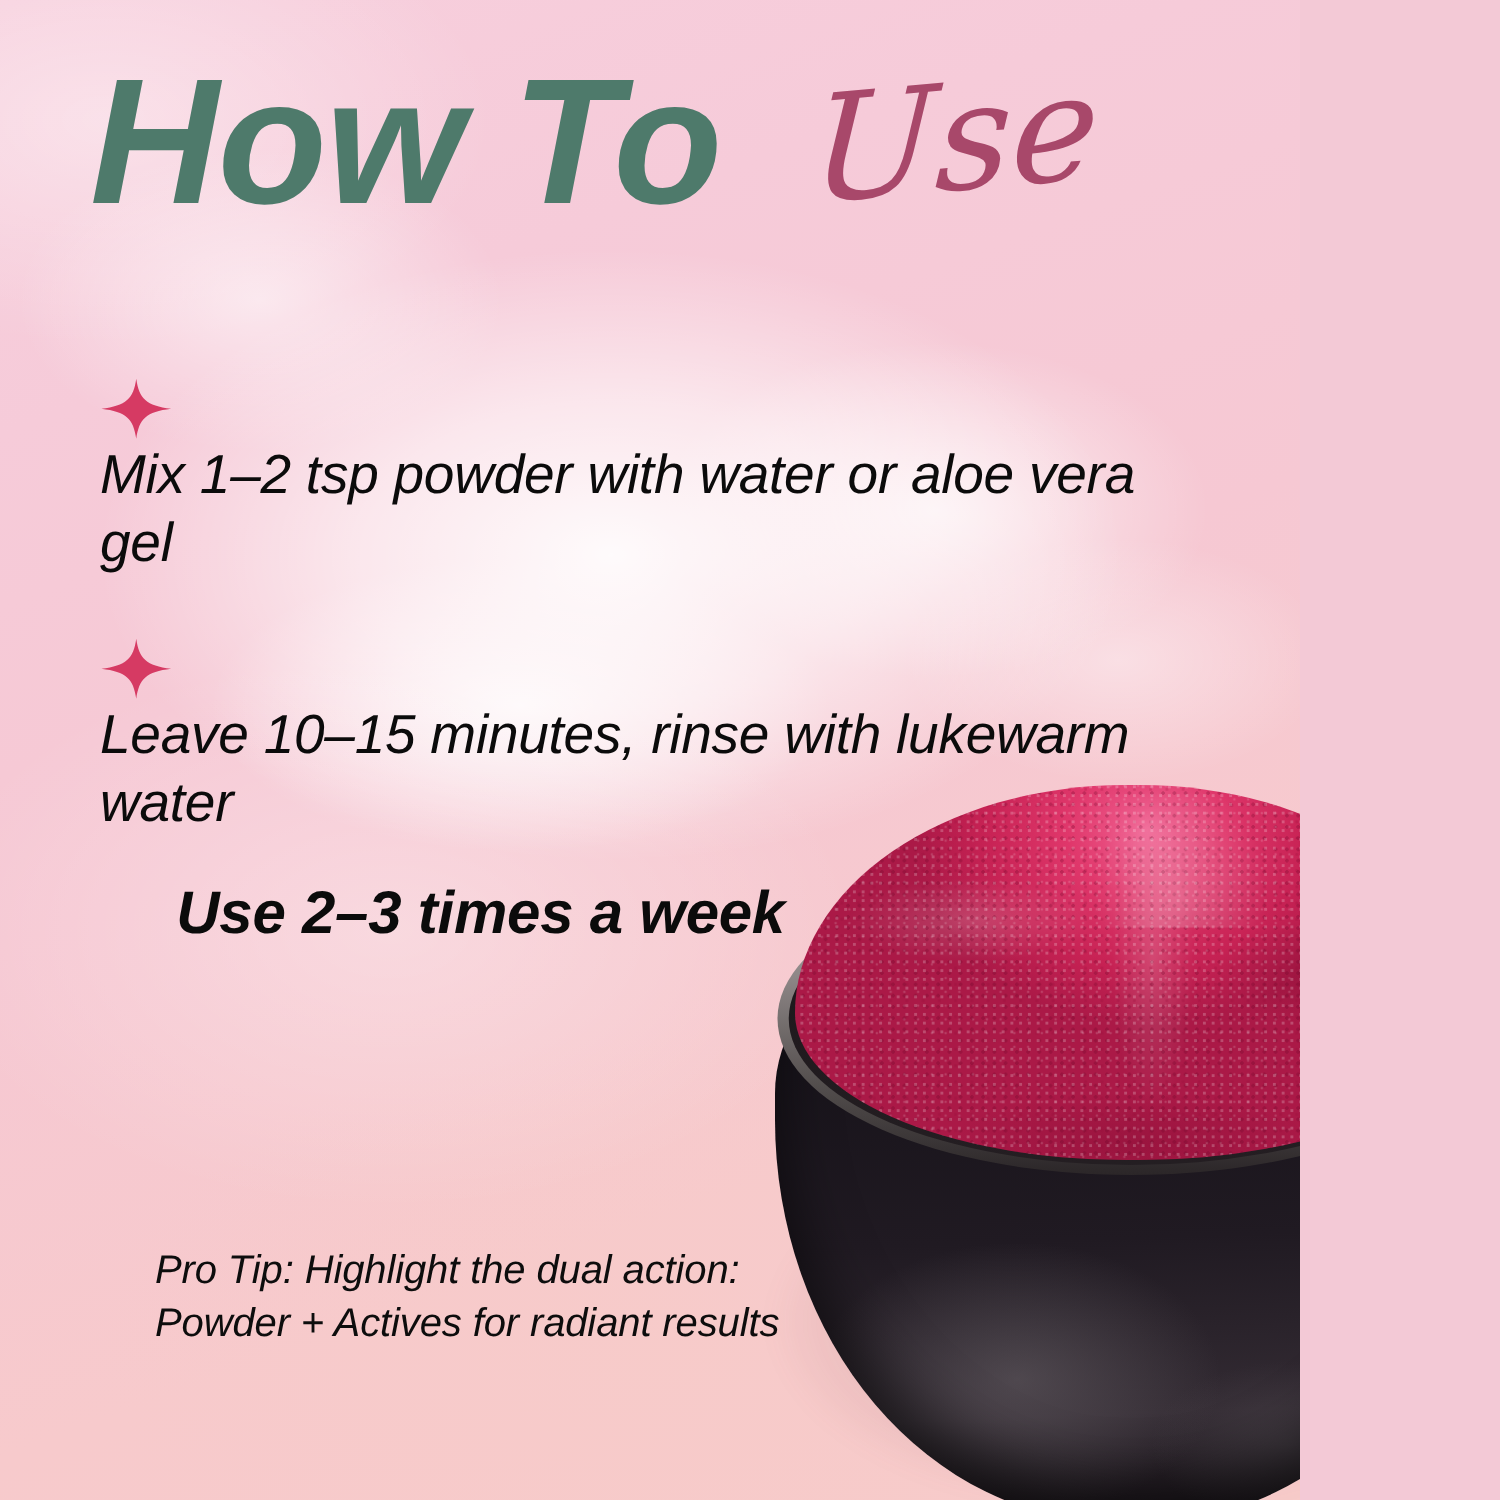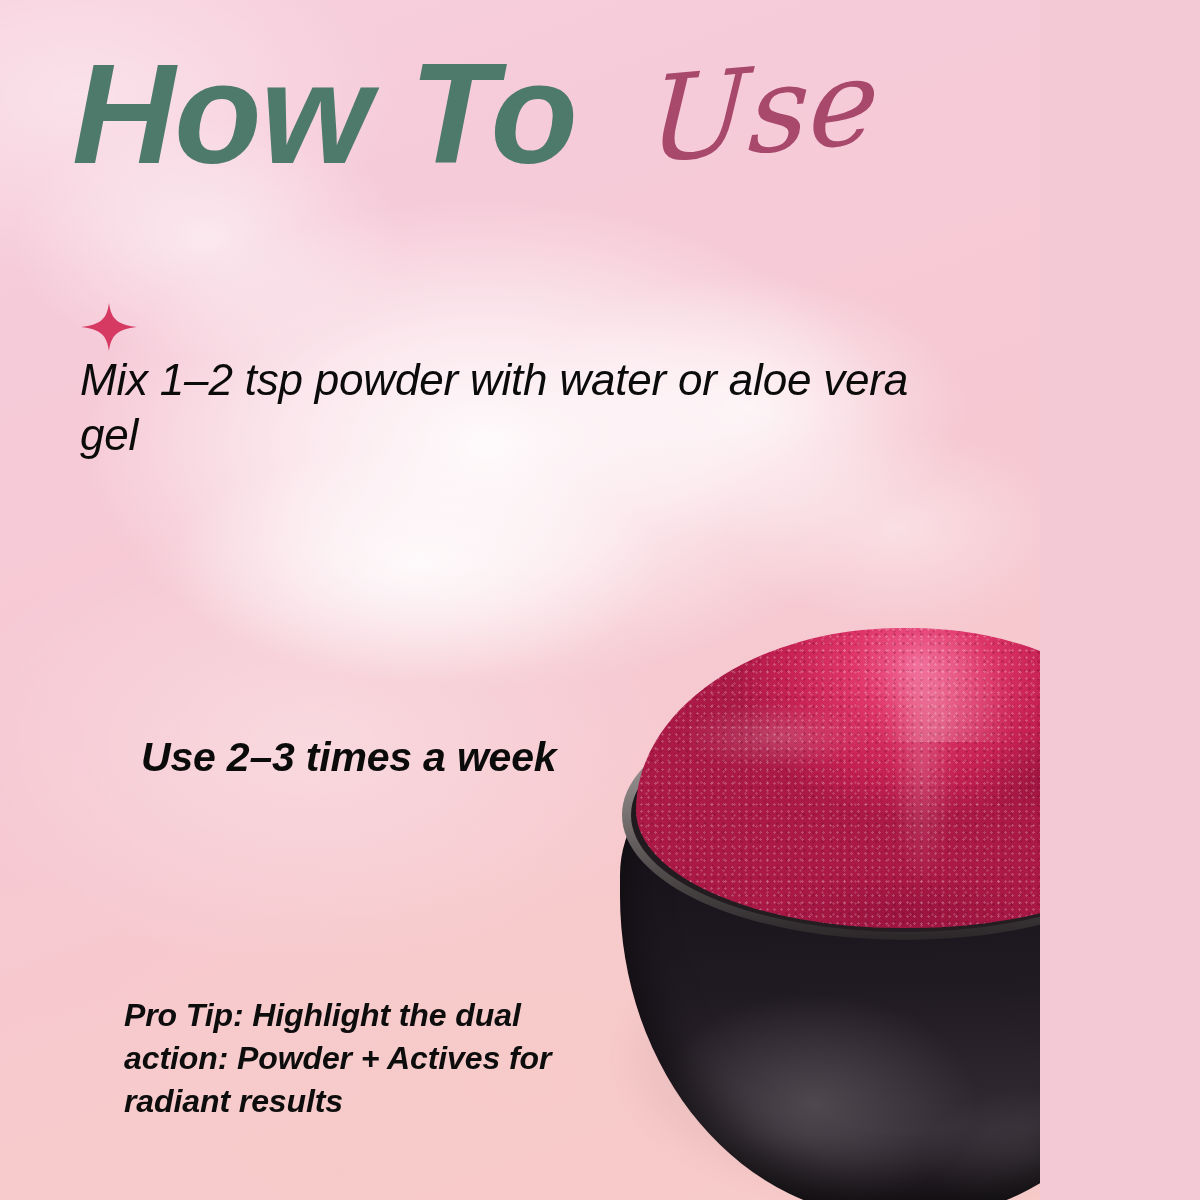--- a/index.html
+++ b/index.html
@@ -104,38 +104,38 @@
     font-style: italic;
     font-weight: 400;
     color: #0b0b0b;
     letter-spacing: -0.2px;
   }
 
   
   .frequency {
     position: absolute;
     left: 141px;
-    top: 734px;
-    font-size: 41px;
+    top: 703px;
+    font-size: 48px;
     font-weight: 700;
     font-style: italic;
     color: #0b0b0b;
     letter-spacing: -0.2px;
   }
 
   
   .protip {
     position: absolute;
     left: 124px;
     top: 994px;
     width: 500px;
     font-size: 32px;
     line-height: 1.34;
     font-style: italic;
-    font-weight: 700;
+    font-weight: 400;
     color: #0d0d0d;
     letter-spacing: -0.1px;
   }
 
   
   .bowl-photo {
     position: absolute;
     left: 600px;
     top: 612px;
     width: 610px;
@@ -247,20 +247,28 @@
     <div class="step">
       <span class="step-icon">
         <svg viewBox="0 0 60 52" xmlns="http://www.w3.org/2000/svg">
           <path d="M30 1 C32.4 17.6 38.2 23.4 59 26 C38.2 28.6 32.4 34.4 30 51 C27.6 34.4 21.8 28.6 1 26 C21.8 23.4 27.6 17.6 30 1 Z" fill="#d63a63"></path>
         </svg>
       </span>
       <span class="step-text">Mix 1–2 tsp powder with water or aloe vera gel</span>
     </div>
 
 
+    <div class="step">
+      <span class="step-icon">
+        <svg viewBox="0 0 60 52" xmlns="http://www.w3.org/2000/svg">
+          <path d="M30 1 C32.4 17.6 38.2 23.4 59 26 C38.2 28.6 32.4 34.4 30 51 C27.6 34.4 21.8 28.6 1 26 C21.8 23.4 27.6 17.6 30 1 Z" fill="#d63a63"></path>
+        </svg>
+      </span>
+      <span class="step-text">Leave 10–15 minutes, rinse with lukewarm water</span>
+    </div>
 
   </div>
 
   <div class="frequency">Use 2–3 times a week</div>
 
   <div class="protip">Pro Tip: Highlight the dual action: Powder + Actives for radiant results</div>
 
   <div class="bowl-photo">
     <div class="bowl-shadow"></div>
     <div class="bowl-body"></div>

